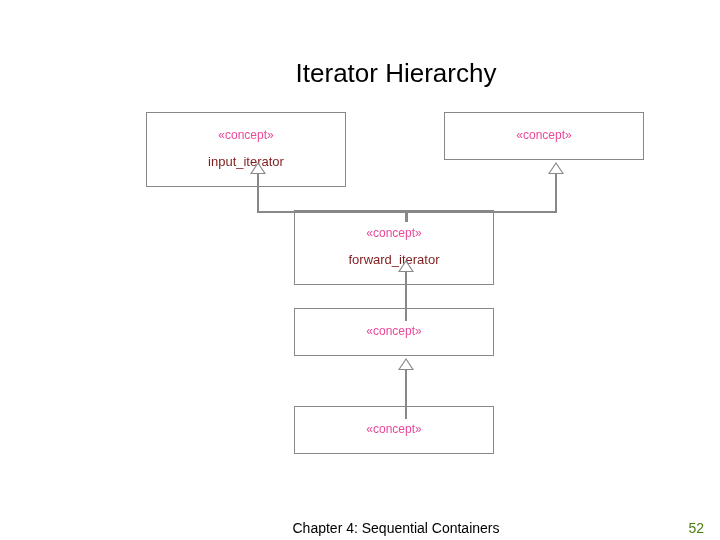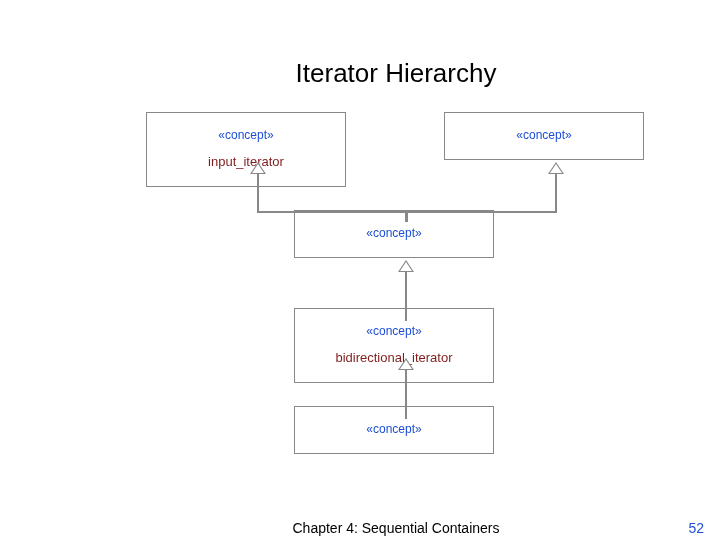--- a/index.html
+++ b/index.html
@@ -32,21 +32,21 @@
     position: absolute;
     border: 1px solid #888888;
     background: #ffffff;
     text-align: center;
     font-family: "Trebuchet MS", "Segoe UI", sans-serif;
     padding: 4px 6px;
     line-height: 1.15;
   }
   .stereo {
     font-size: 12px;
-    color: #1d4ed8;
+    color: #ec4899;
     font-weight: 500;
   }
   .name {
     font-size: 13px;
     color: #7f1d1d;
     font-weight: 500;
   }
   
   .n-input  { left: 0px;   top: 0px;   width: 200px; }
   .n-output { left: 298px; top: 0px;   width: 200px; }
@@ -131,46 +131,46 @@
     width: 720px;
     text-align: center;
     font-size: 14px;
     color: #000;
   }
   .footer-right {
     position: absolute;
     bottom: 16px;
     right: 28px;
     font-size: 14px;
-    color: #1d4ed8;
+    color: #4d7c0f;
   }
 </style>
 </head>
 <body>
 
 <h1 class="slide-title">Iterator Hierarchy</h1>
 
 <div class="diagram">
 
   <div class="node n-input">
     <div class="stereo">«concept»</div>
     <div class="name">input_iterator</div>
   </div>
 
   <div class="node n-output">
     <div class="stereo">«concept»</div>
   </div>
 
   <div class="node n-forward">
     <div class="stereo">«concept»</div>
+    <div class="name">forward_iterator</div>
   </div>
 
   <div class="node n-bidir">
     <div class="stereo">«concept»</div>
-    <div class="name">bidirectional_iterator</div>
   </div>
 
   <div class="node n-random">
     <div class="stereo">«concept»</div>
   </div>
 
   <div class="gen g-input-fwd">
     <div class="head"></div>
     <div class="vline"></div>
     <div class="hline"></div>

